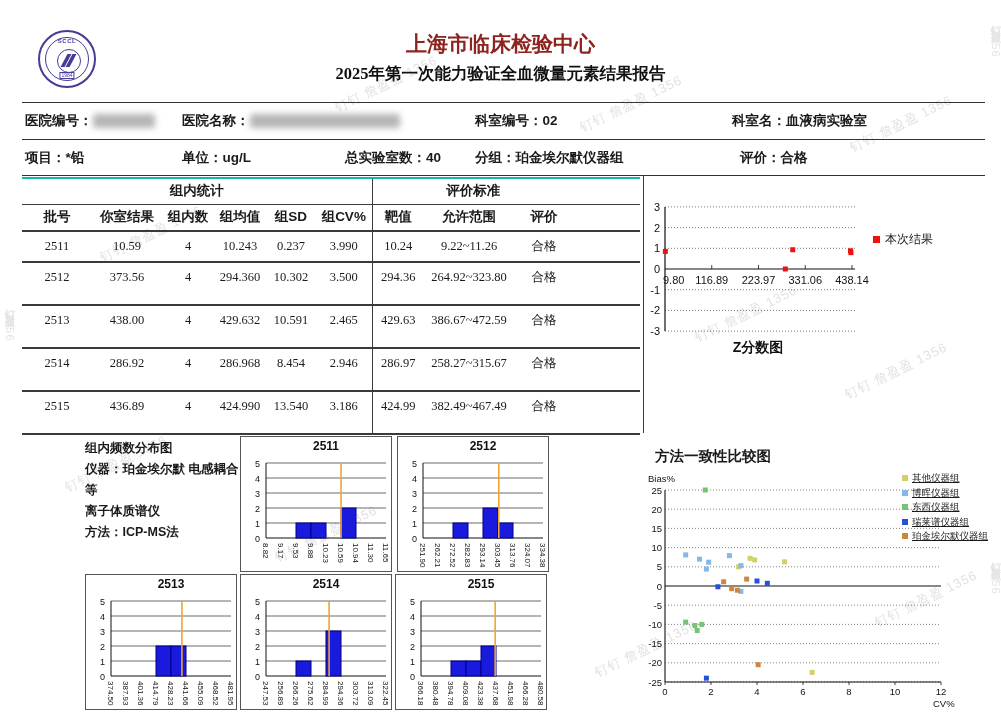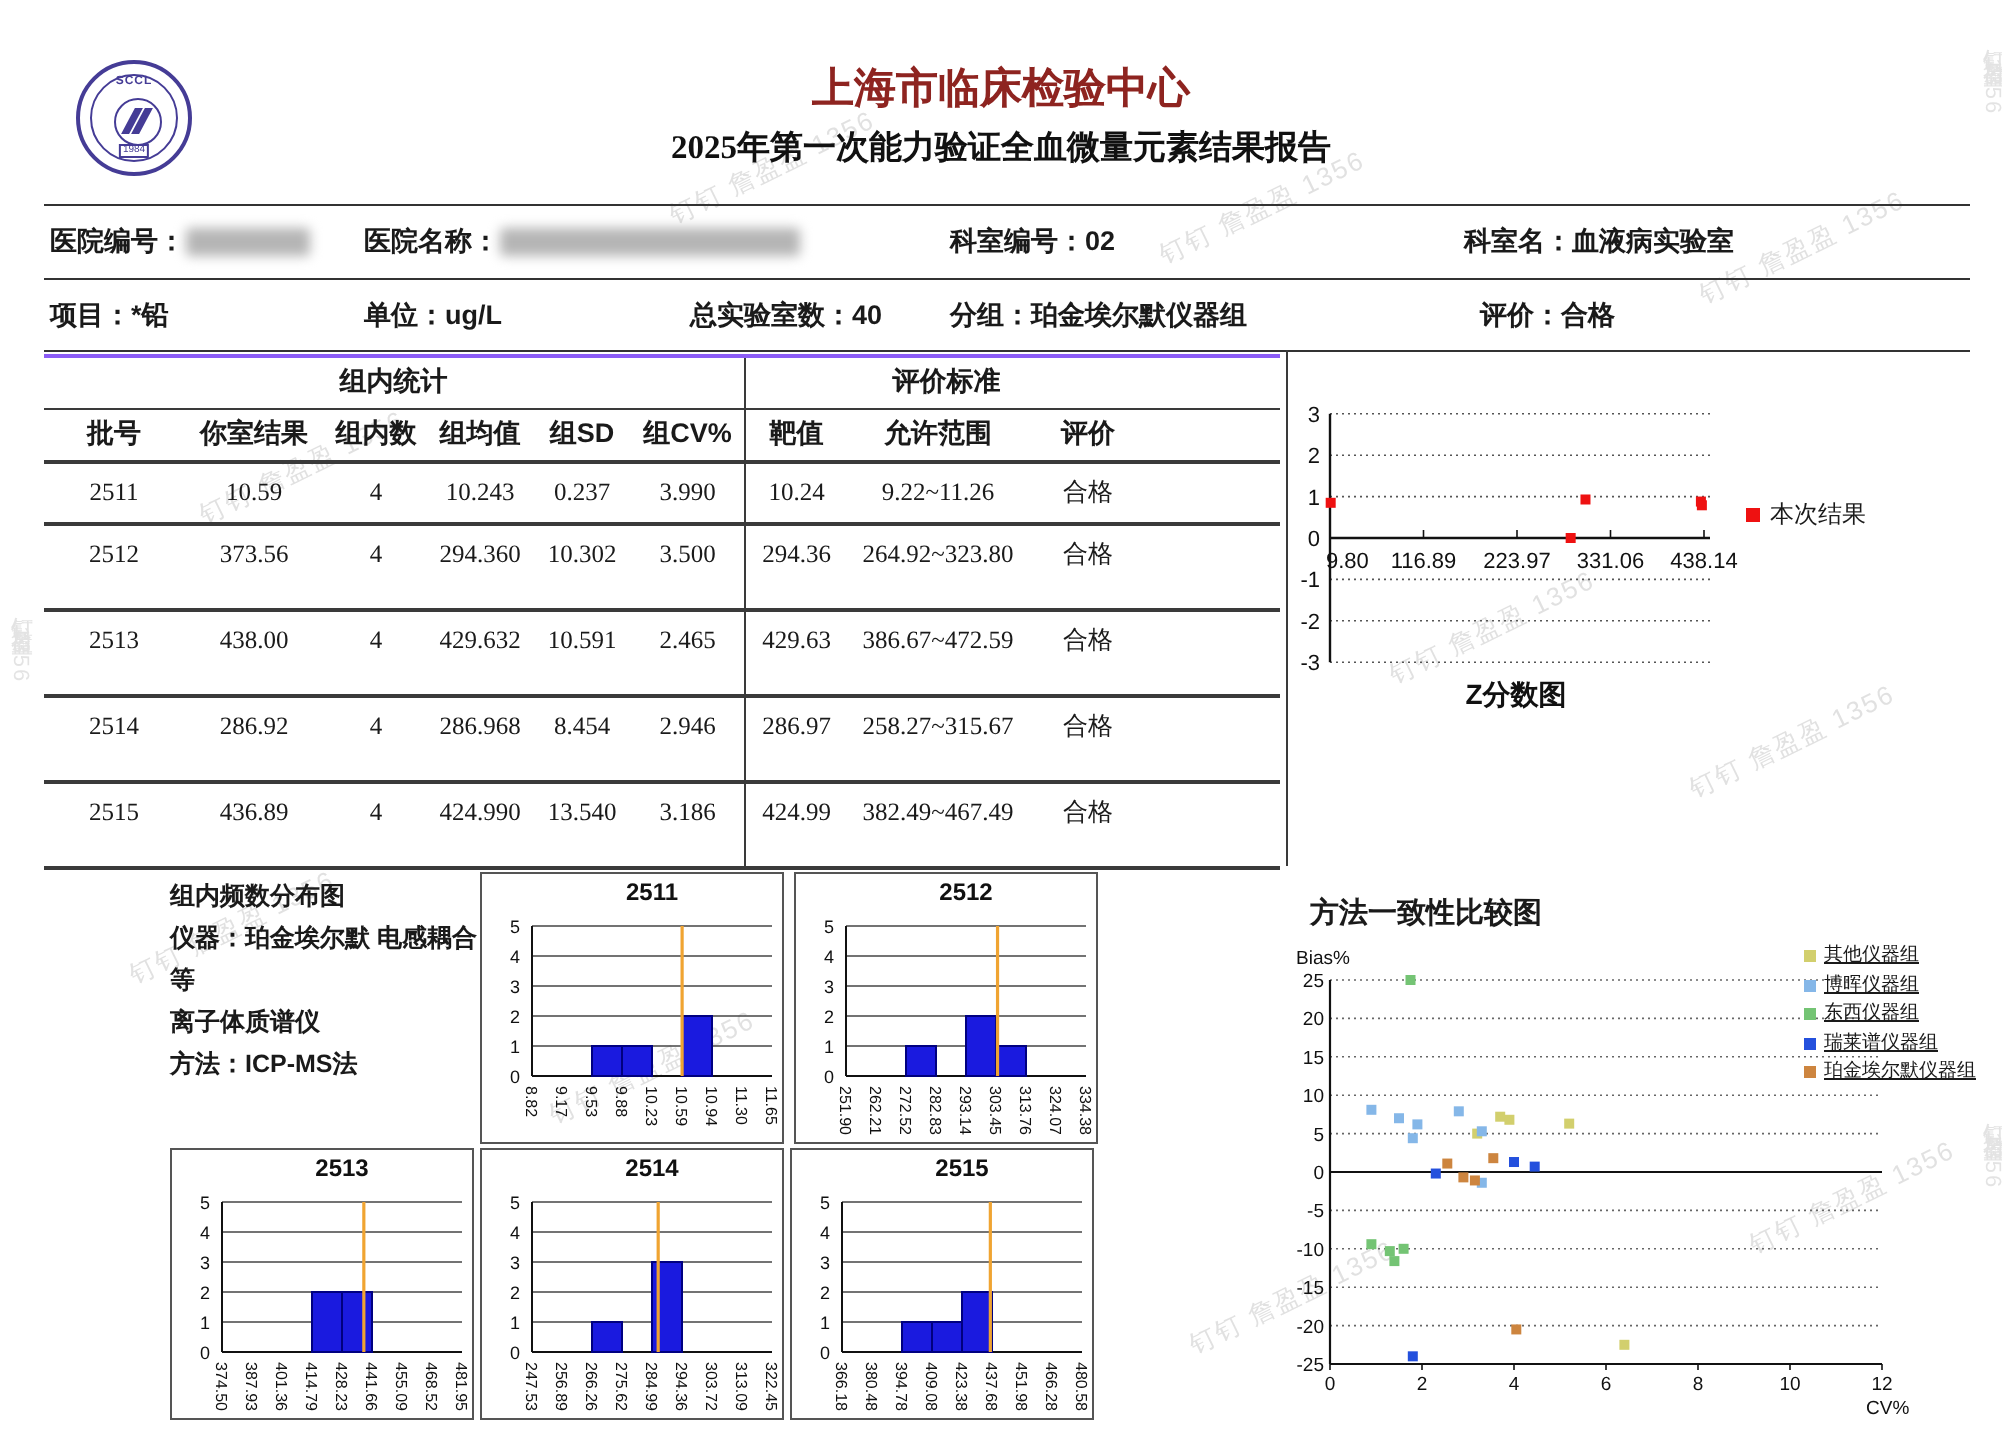--- a/index.html
+++ b/index.html
@@ -30,36 +30,36 @@
   
   .info-row{position:absolute;left:22px;right:16px;height:36px;}
   #info-row1{top:103px;border-bottom:1.5px solid #333;}
   #info-row2{top:140px;height:35px;border-bottom:1.5px solid #333;}
   .info-item{position:absolute;top:9px;font-size:13.5px;font-weight:bold;white-space:nowrap;}
   .redact{display:inline-block;vertical-align:middle;background:#b5b5b5;filter:blur(3px);
         border-radius:2px;height:14px;}
   
   #results-table{position:absolute;left:22px;top:177px;}
   #results-table table{border-collapse:collapse;table-layout:fixed;width:618px;
-        border-top:2px solid #8b5cf6;}
+        border-top:2px solid #14b8a6;}
   #results-table tr.ghdr{height:26px;border-bottom:1.5px solid #3a3a3a;}
   #results-table tr.chdr{height:27px;border-bottom:2px solid #3a3a3a;}
   #results-table tr.data{border-bottom:2px solid #3a3a3a;}
   #results-table th{font-size:13.5px;font-weight:bold;text-align:center;padding:0;}
   #results-table td{font-family:"Liberation Serif",serif;font-size:12.5px;text-align:center;
         vertical-align:top;padding:7px 0 0 0;line-height:15px;}
   #results-table .sep{border-left:1.5px solid #3a3a3a;}
   #results-table .range{word-break:break-all;}
   .vdivider{position:absolute;left:643px;top:175px;width:0;height:258px;border-left:1.5px solid #3a3a3a;}
   
   .freq-block{position:absolute;left:85px;top:438px;width:165px;font-size:12.5px;font-weight:bold;
         line-height:21px;}
   
   .chart-svg{position:absolute;}
-  .z-legend{position:absolute;left:873px;top:231px;font-size:12px;white-space:nowrap;margin-top:18px;}
+  .z-legend{position:absolute;left:873px;top:231px;font-size:12px;white-space:nowrap;}
   .z-legend .sq{display:inline-block;width:7px;height:7px;margin-right:5px;}
   .scatter-title{position:absolute;left:655px;top:447px;font-size:14.5px;font-weight:bold;}
   .sc-legend{position:absolute;left:902px;top:471px;width:95px;font-size:9.5px;line-height:14.5px;text-decoration:underline;}
   .sc-legend .entry{position:relative;padding-left:10px;}
   .sc-legend .sq{position:absolute;left:0;top:4px;width:6px;height:6px;}
 </style>
 </head>
 <body>
 
 <div class="page">

